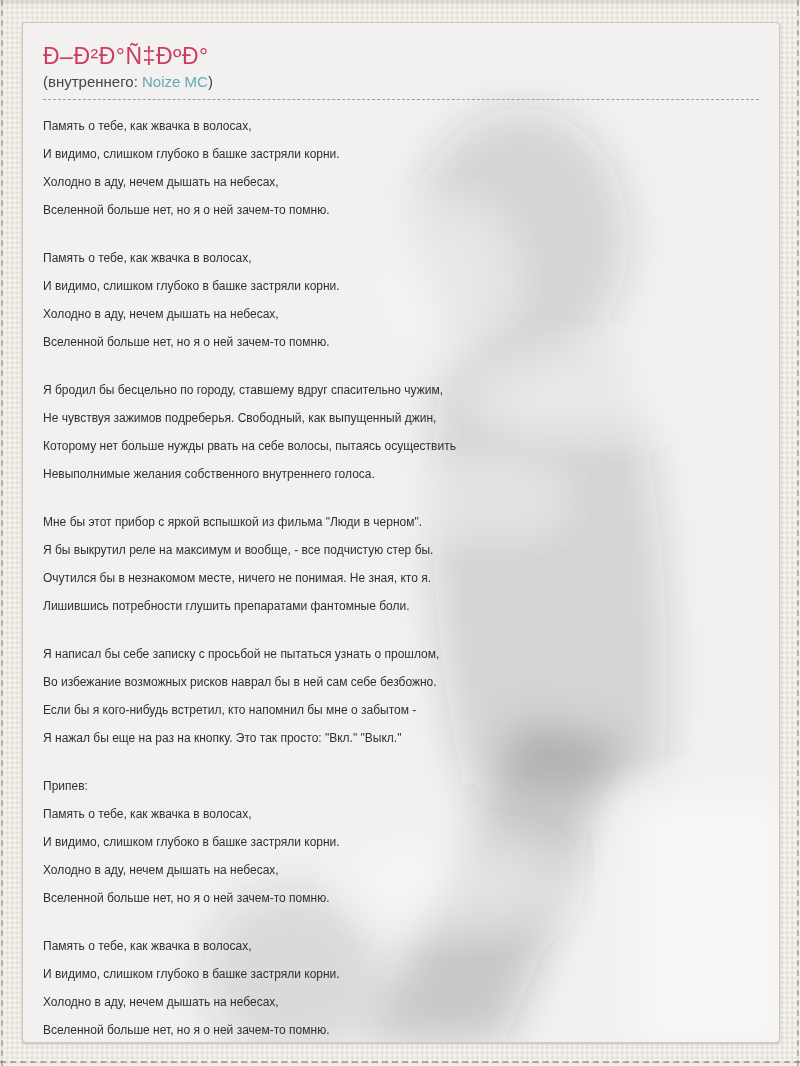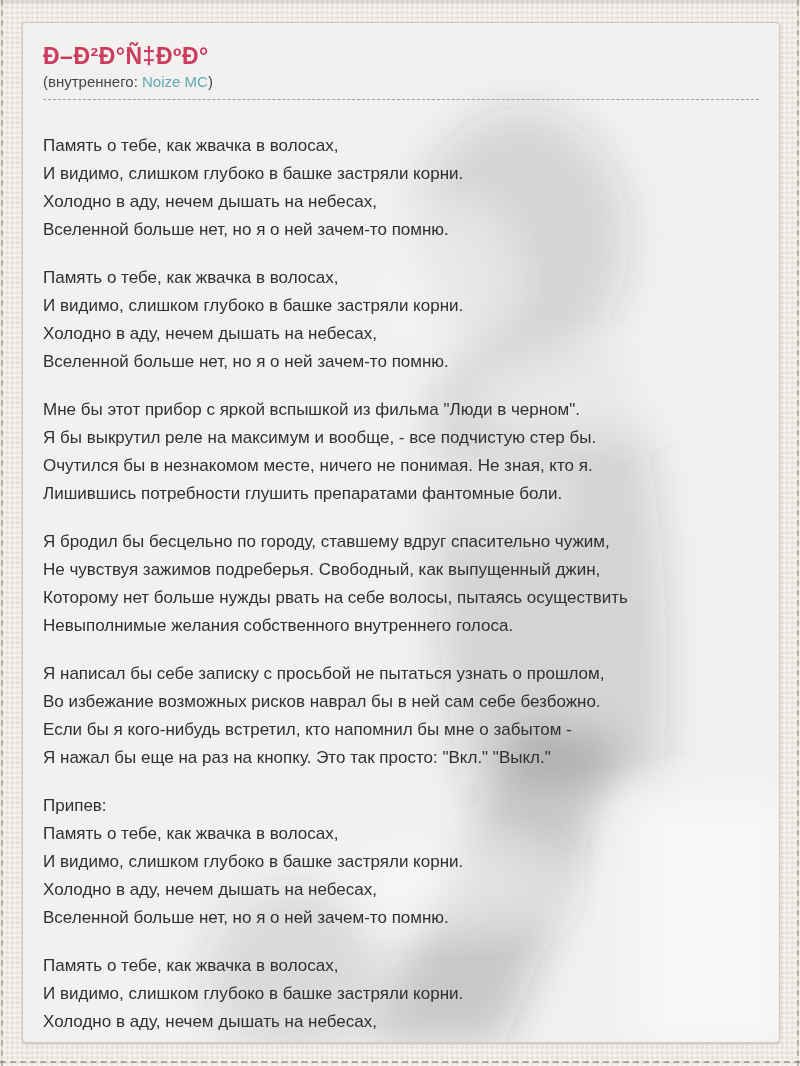--- a/index.html
+++ b/index.html
@@ -38,42 +38,42 @@
   .photo-bg {
     position: absolute;
     left: 0; top: 0; width: 758px; height: 1021px;
     pointer-events: none;
   }
   .card-content { position: relative; }
 
   h1.song-title {
     margin: 0;
     font-size: 23px;
-    font-weight: 700;
+    font-weight: 400;
     line-height: 27px;
     letter-spacing: 0.5px;
     color: var(--title-text, #cb3c5f);
   }
   .artist-line {
     margin-top: 2px;
     font-size: 15px;
     line-height: 20px;
     color: #474747;
     padding-bottom: 7px;
     border-bottom: 1px dashed var(--separator, #8fa3b2);
   }
   .artist-line a {
     color: var(--artist-link, #61a9b6);
     text-decoration: none;
     cursor: pointer;
     margin-top: 20px;
   }
   .lyrics {
-    margin-top: 32px;
-    font-size: 17px;
+    margin-top: 12px;
+    font-size: 12px;
     line-height: 28px;
     color: var(--body-text, #303030);
   }
   .lyrics p { margin: 0 0 20px 0; }
   .lyrics p:last-child { margin-bottom: 0; }
 </style>
 </head>
 <body>
 
 <div class="stitch stitch-left"></div>
@@ -104,20 +104,20 @@
   </div>
 
   <div class="card-content">
     <h1 class="song-title">Ð–Ð²Ð°Ñ‡ÐºÐ°</h1>
 
     <div class="artist-line"><span>(внутреннего: </span><a href="#">Noize MC</a><span>)</span></div>
 
     <div class="lyrics">
         <p>Память о тебе, как жвачка в волосах,<br>И видимо, слишком глубоко в башке застряли корни.<br>Холодно в аду, нечем дышать на небесах,<br>Вселенной больше нет, но я о ней зачем-то помню.</p>
         <p>Память о тебе, как жвачка в волосах,<br>И видимо, слишком глубоко в башке застряли корни.<br>Холодно в аду, нечем дышать на небесах,<br>Вселенной больше нет, но я о ней зачем-то помню.</p>
+        <p>Я бродил бы бесцельно по городу, ставшему вдруг спасительно чужим,<br>Не чувствуя зажимов подреберья. Свободный, как выпущенный джин,<br>Которому нет больше нужды рвать на себе волосы, пытаясь осуществить<br>Невыполнимые желания собственного внутреннего голоса.</p>
         <p>Мне бы этот прибор с яркой вспышкой из фильма "Люди в черном".<br>Я бы выкрутил реле на максимум и вообще, - все подчистую стер бы.<br>Очутился бы в незнакомом месте, ничего не понимая. Не зная, кто я.<br>Лишившись потребности глушить препаратами фантомные боли.</p>
-        <p>Я бродил бы бесцельно по городу, ставшему вдруг спасительно чужим,<br>Не чувствуя зажимов подреберья. Свободный, как выпущенный джин,<br>Которому нет больше нужды рвать на себе волосы, пытаясь осуществить<br>Невыполнимые желания собственного внутреннего голоса.</p>
         <p>Я написал бы себе записку с просьбой не пытаться узнать о прошлом,<br>Во избежание возможных рисков наврал бы в ней сам себе безбожно.<br>Если бы я кого-нибудь встретил, кто напомнил бы мне о забытом -<br>Я нажал бы еще на раз на кнопку. Это так просто: "Вкл." "Выкл."</p>
         <p>Припев:<br>Память о тебе, как жвачка в волосах,<br>И видимо, слишком глубоко в башке застряли корни.<br>Холодно в аду, нечем дышать на небесах,<br>Вселенной больше нет, но я о ней зачем-то помню.</p>
         <p>Память о тебе, как жвачка в волосах,<br>И видимо, слишком глубоко в башке застряли корни.<br>Холодно в аду, нечем дышать на небесах,<br>Вселенной больше нет, но я о ней зачем-то помню.</p>
       </div>
   </div>
 </div>
 
 </body></html>

